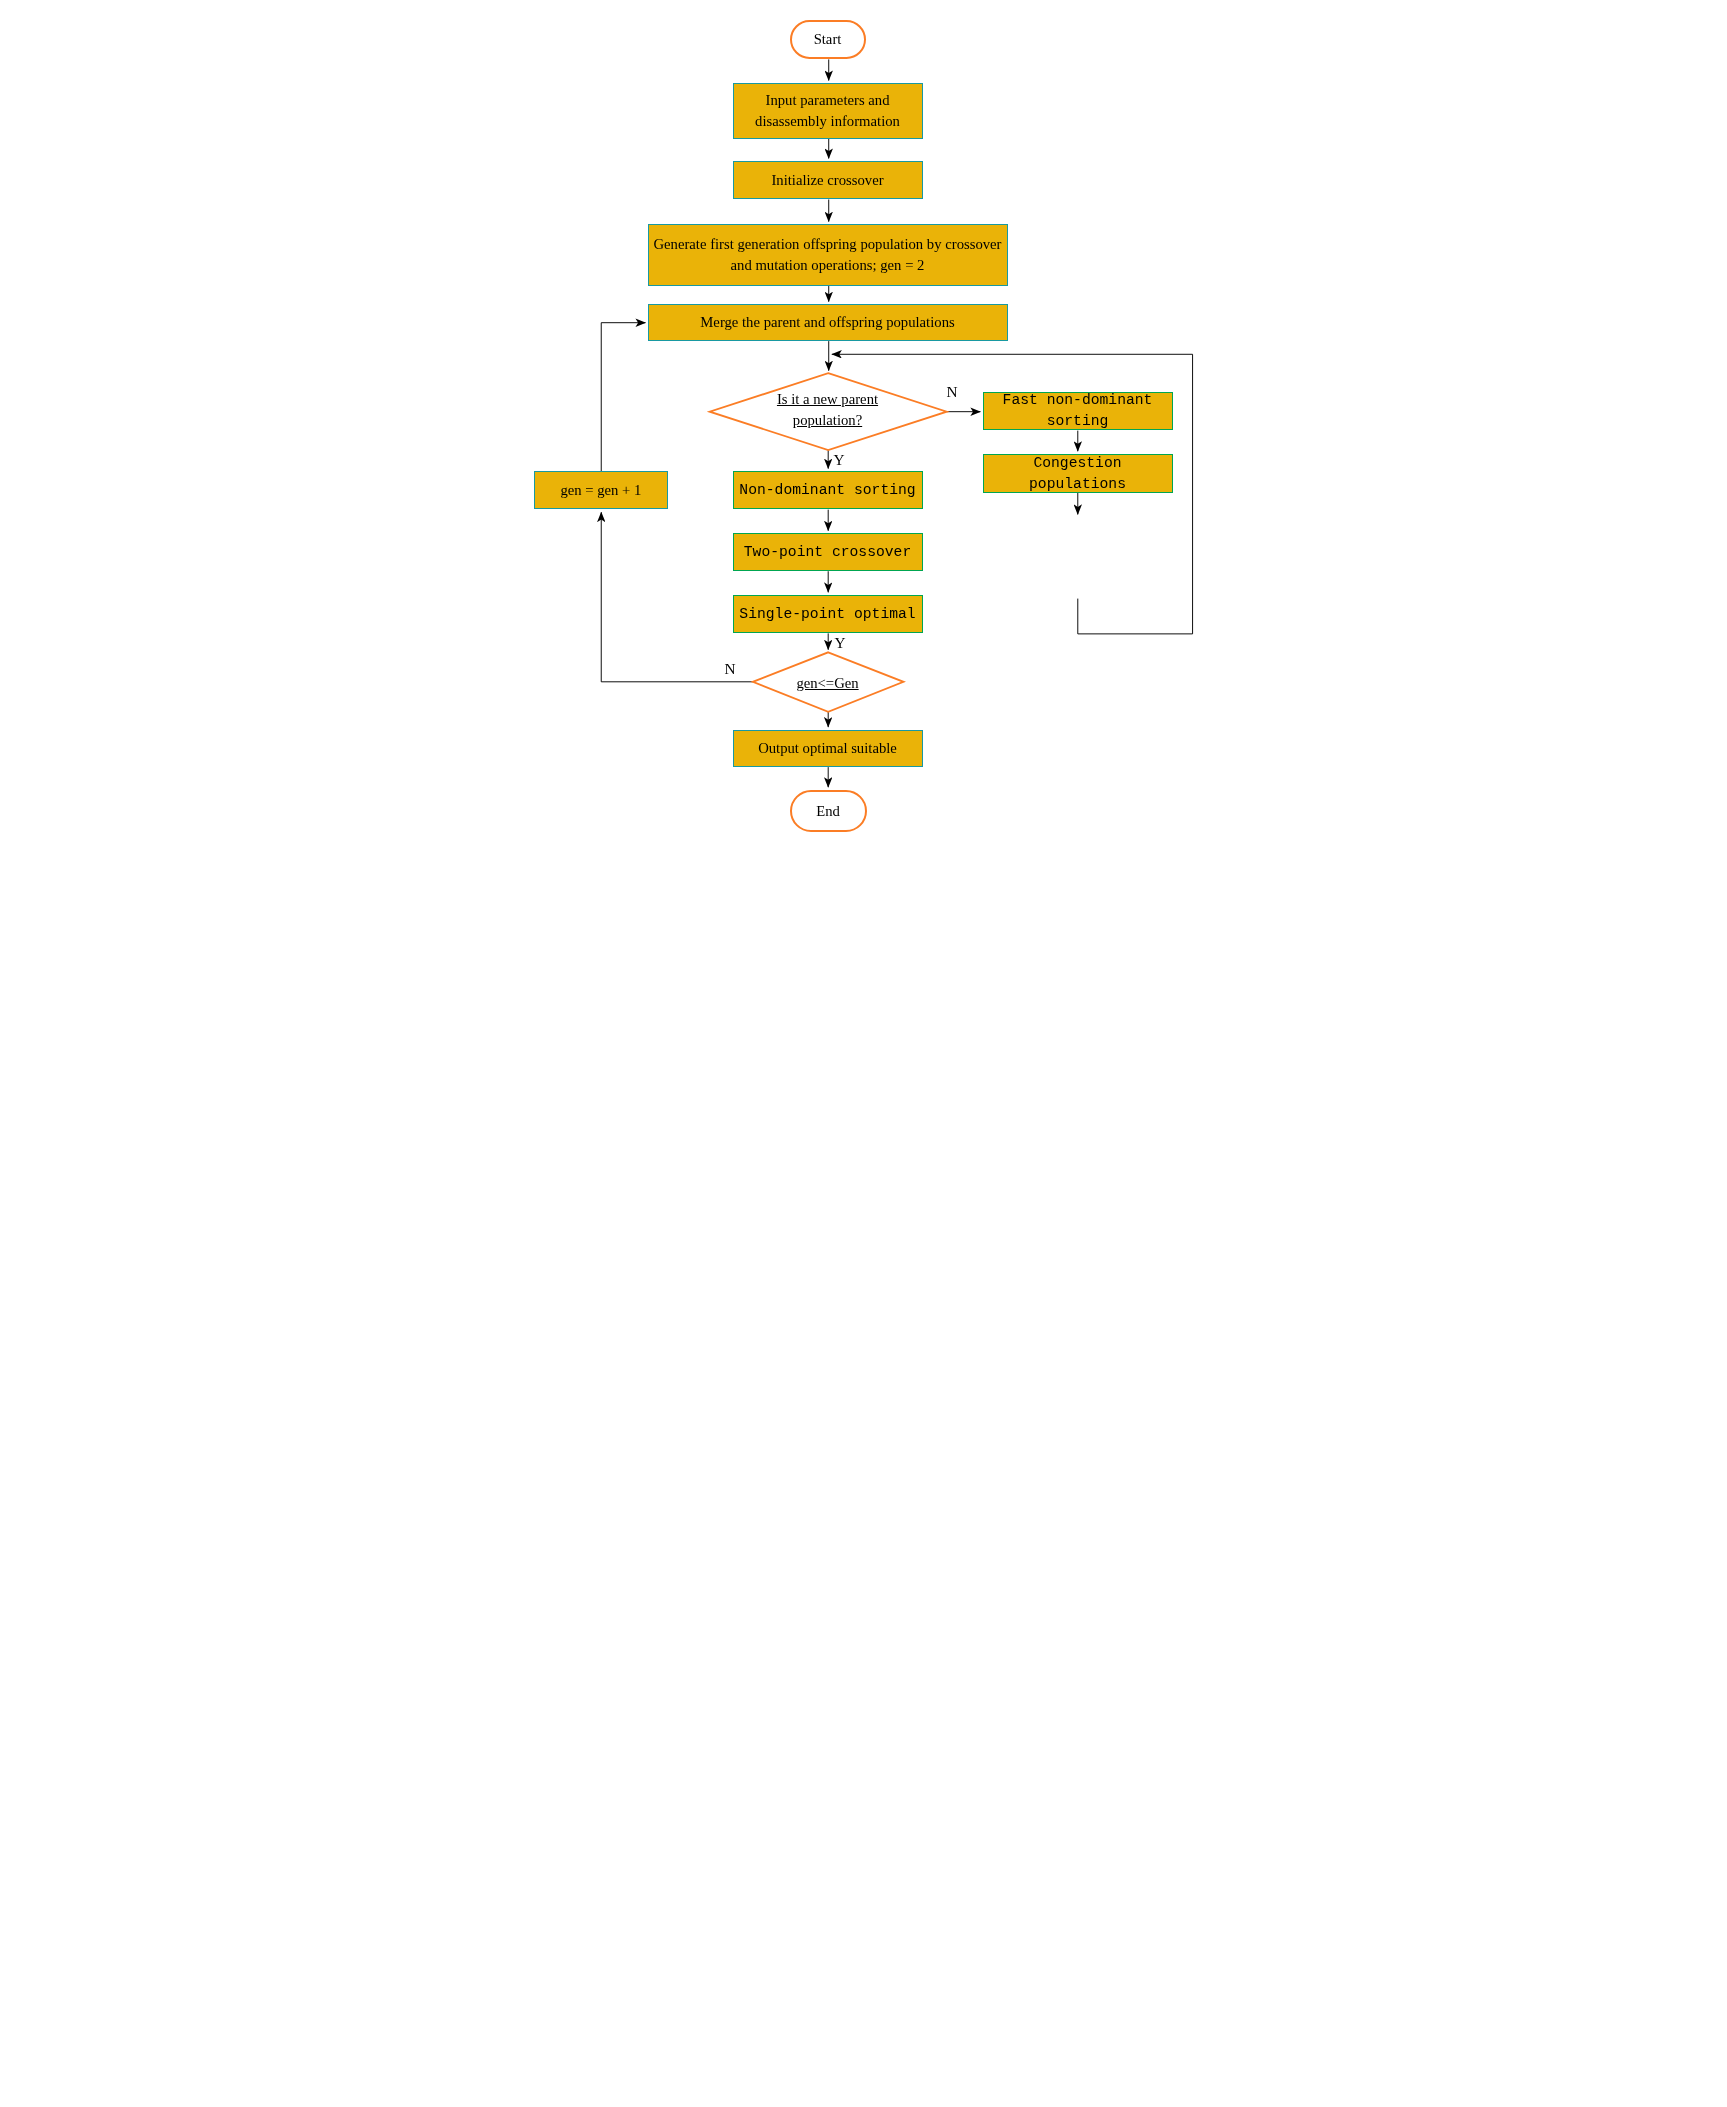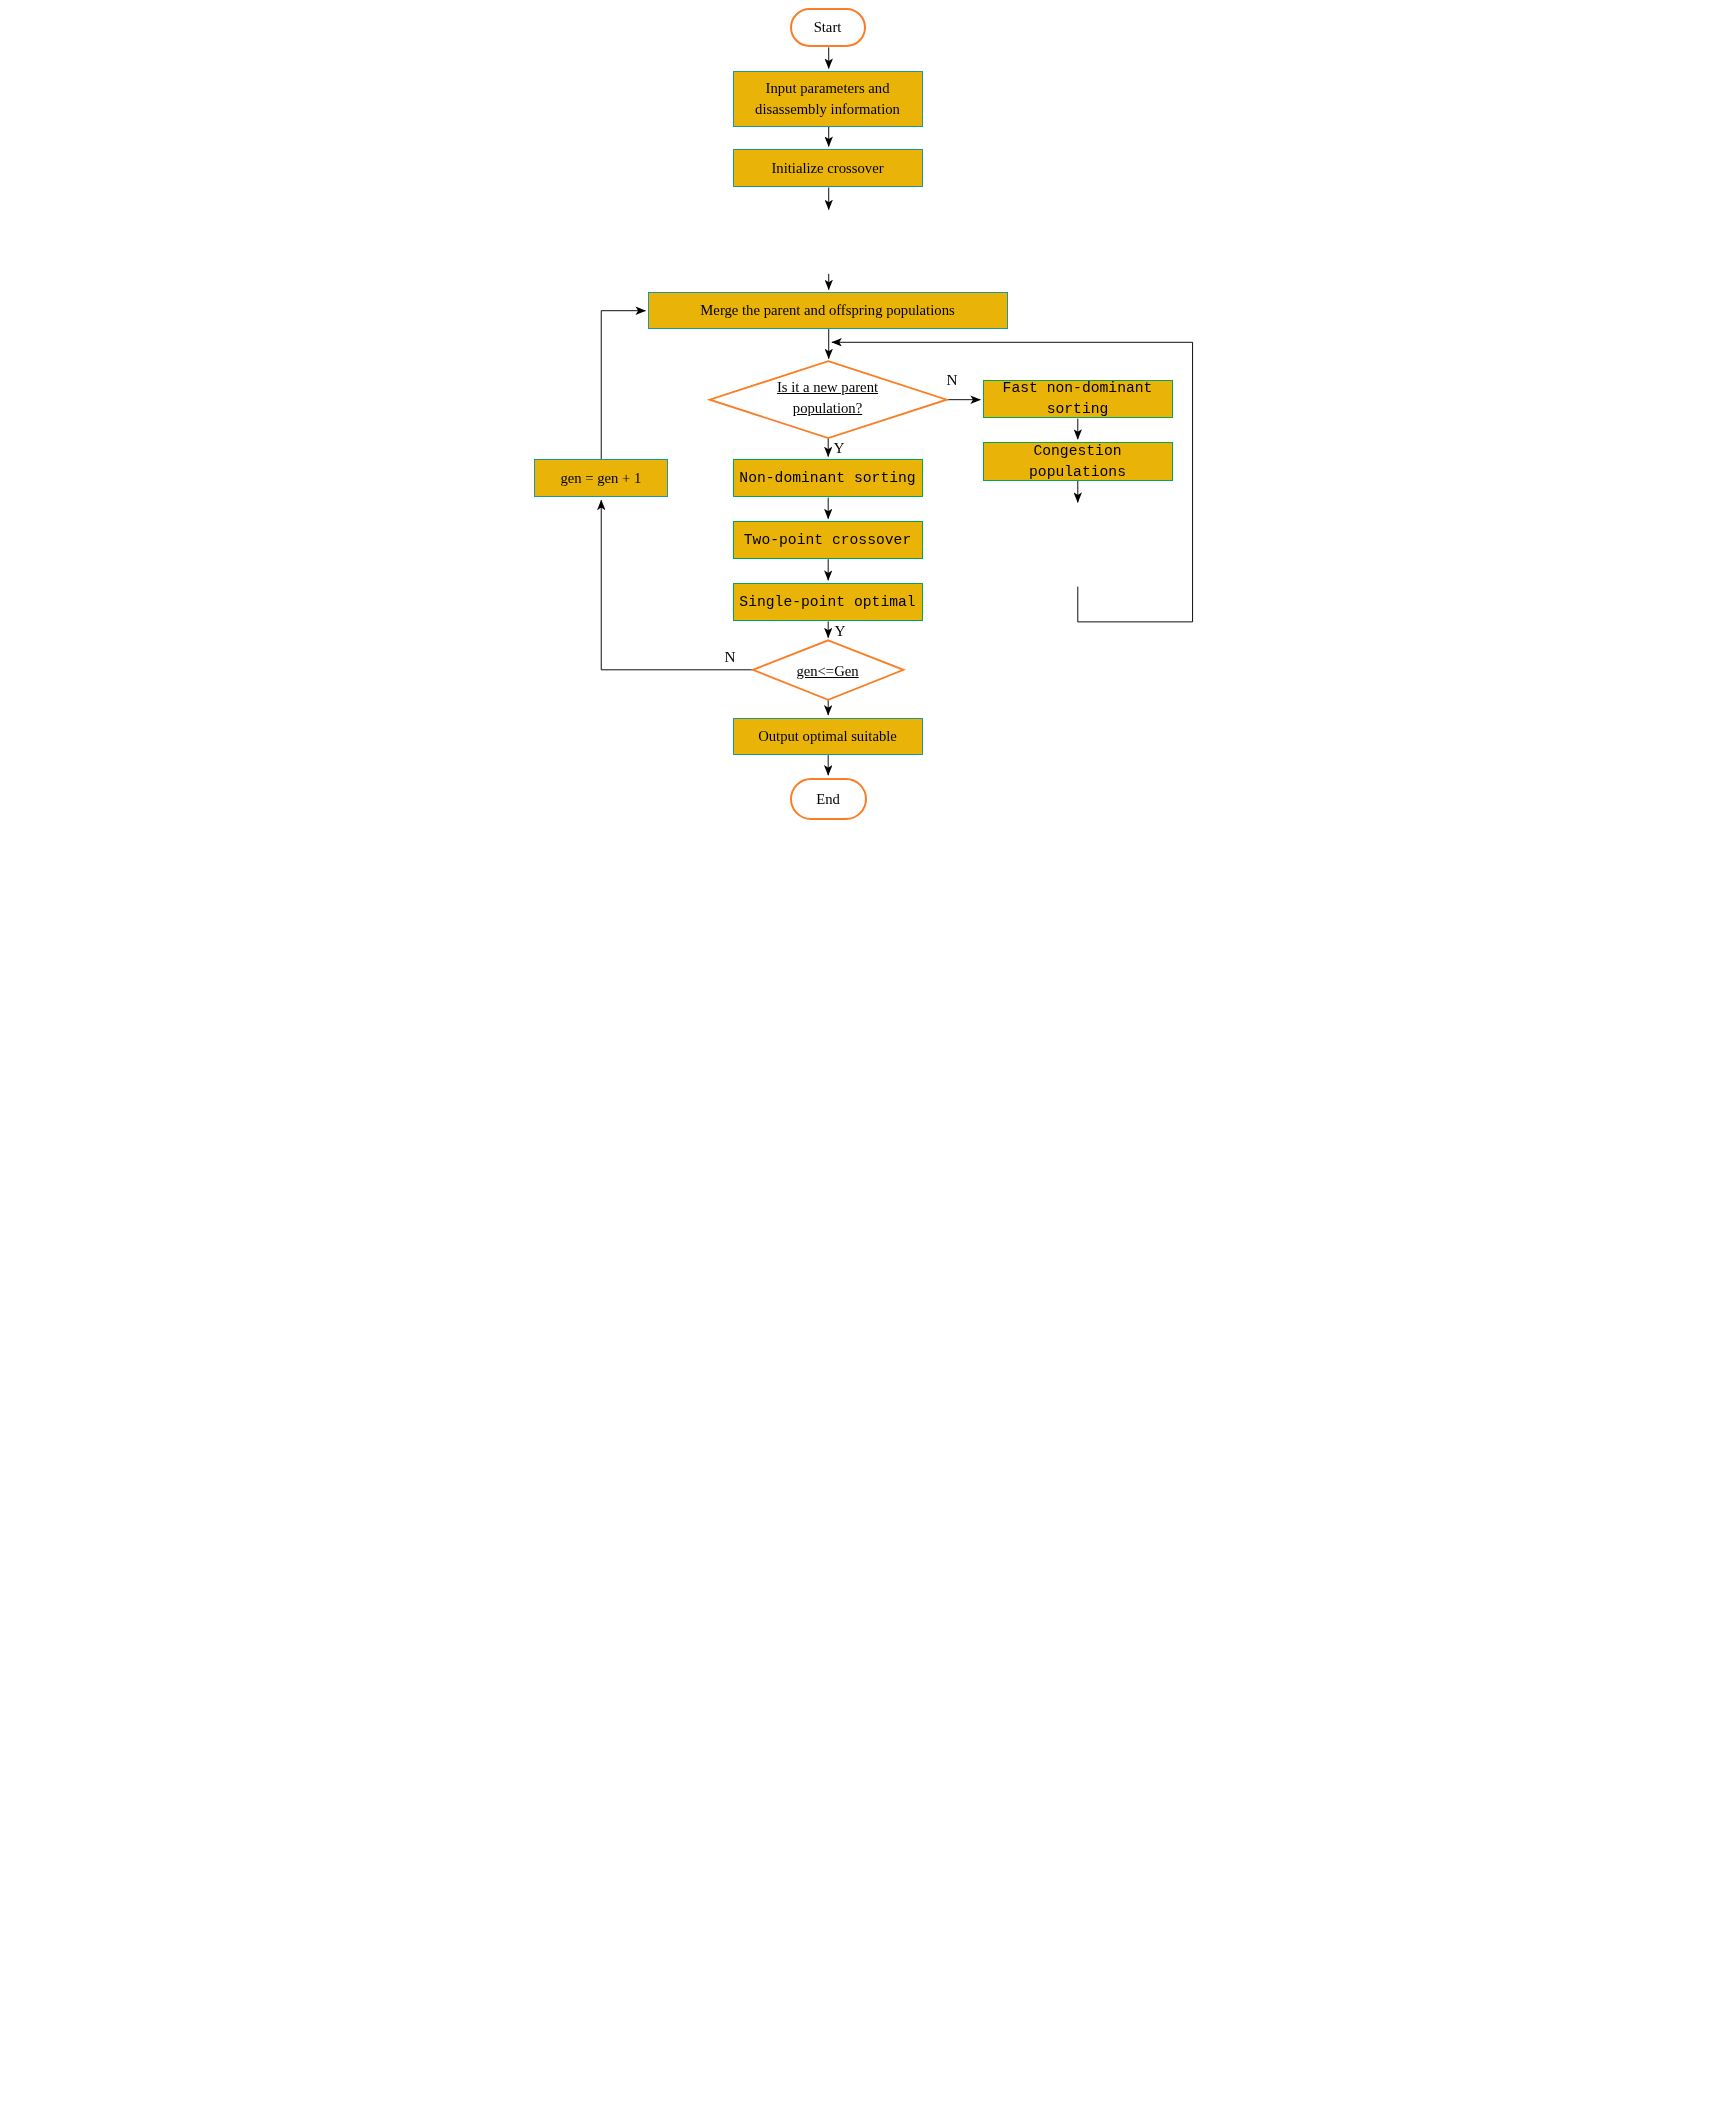--- a/index.html
+++ b/index.html
@@ -1,16 +1,16 @@
 <!DOCTYPE html>
 <html style="--teal: #1899A2; --green: #00A651; --orange: #FB7D25;font-size:8.4px"><head>
 <meta charset="utf-8">
 <style>
   html,body{margin:0;padding:0;background:#ffffff;}
-  .stage{position:relative;width:674px;height:822px;margin:0 auto;background:#fff;
+  .stage{position:relative;width:674px;height:822px;margin:12px auto;background:#fff;
          font-family:"Liberation Serif", serif;color:#000;}
   .edges{position:absolute;left:0;top:0;}
   .edges path{fill:none;stroke:#000;stroke-width:1.8px;}
   .edges polygon.decision{fill:#fff;stroke:var(--orange);stroke-width:3.5px;stroke-linejoin:miter;}
   .node{position:absolute;display:flex;align-items:center;justify-content:center;
         text-align:center;background:#eab308;font-size:14.7px;line-height:1.42;box-sizing:border-box;
         padding:1.1px 3.2px;}
   .teal{border:1.6px solid var(--teal);}
   .green{border:1.6px solid var(--green);font-family:Liberation Mono, monospace;}
   .stadium{border:2.1px solid var(--orange);border-radius:23px;background:#fff;}
@@ -61,20 +61,23 @@
   <div class="node stadium" style="left:263px;top:778px;width:77px;height:42px">
     <span>End</span>
   </div>
 
   <div class="node teal" style="left:206px;top:71px;width:190px;height:56px">
     <span>Input parameters and disassembly information</span>
   </div>
   <div class="node teal" style="left:206px;top:149px;width:190px;height:38px">
     <span>Initialize crossover</span>
   </div>
+  <div class="node teal" style="left:121px;top:212px;width:360px;height:62px">
+    <span>Generate first generation offspring population by crossover and mutation operations; gen = 2</span>
+  </div>
   <div class="node teal" style="left:121px;top:292px;width:360px;height:37px">
     <span>Merge the parent and offspring populations</span>
   </div>
   <div class="node teal" style="left:7.4px;top:459px;width:134px;height:38px">
     <span>gen = gen + 1</span>
   </div>
   <div class="node teal" style="left:206px;top:718px;width:190px;height:37px">
     <span>Output optimal suitable</span>
   </div>
 

